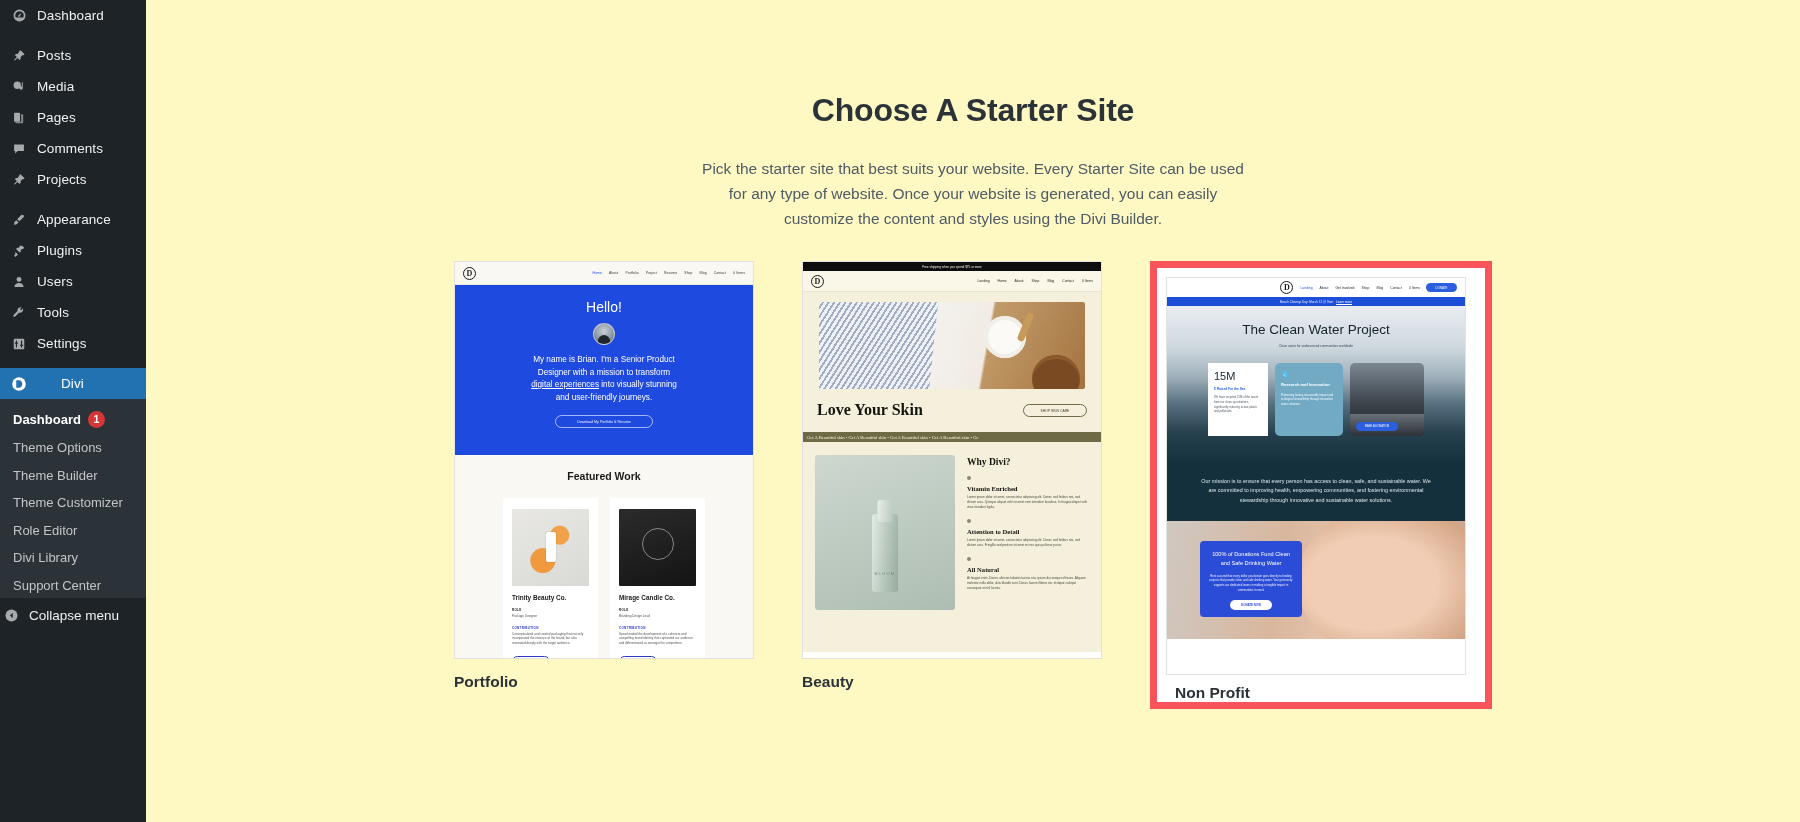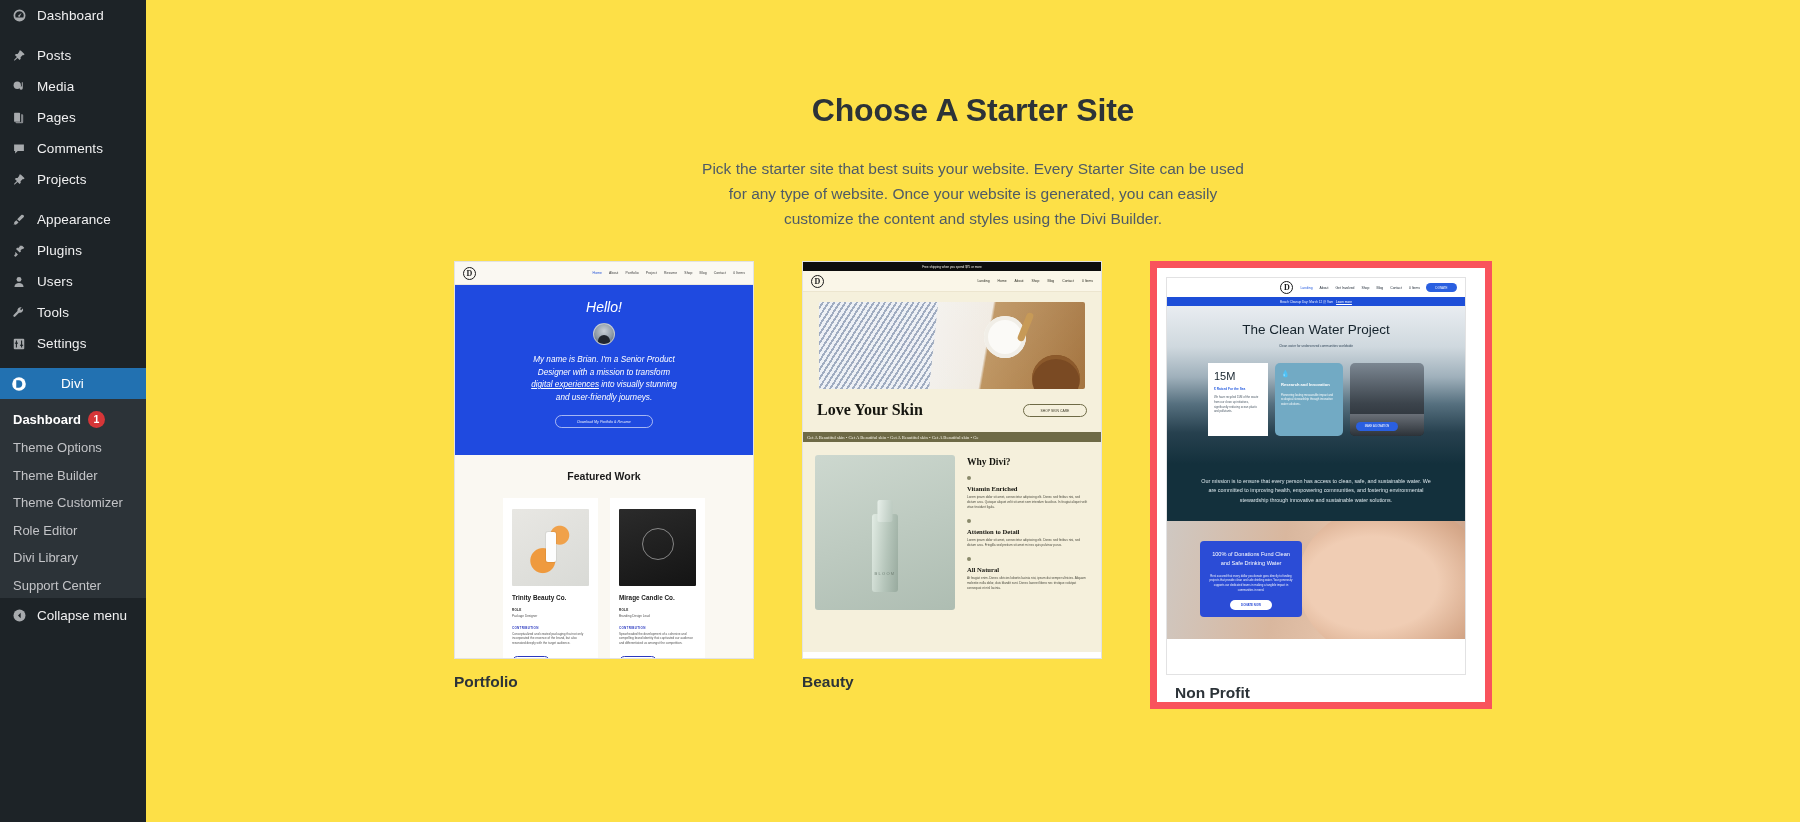--- a/index.html
+++ b/index.html
@@ -59,34 +59,34 @@
   .badge {
     display: inline-flex; align-items: center; justify-content: center;
     min-width: 17px; height: 17px; border-radius: 10px;
     background: #d63638; color: #fff;
     font-size: 10.5px; font-weight: 700;
     margin-left: 7px; padding: 0 5px;
   }
   .collapse {
     position: absolute; bottom: 0; left: 0; right: 0;
     display: flex; align-items: center;
-    height: 34px; padding-left: 8px;
+    height: 34px; 
     background: #1d2327;
   }
   .collapse .cico {
     width: 22px; height: 20px; min-width: 22px;
     display: flex; align-items: center; justify-content: center;
     color: #a7aaad; margin-right: 7px;
   }
   .collapse .lbl { font-size: 13.5px; color: #f0f0f1; }
 
   
   .main {
     flex: 1; height: 822px;
-    background: #fde047;
+    background: #fef9c3;
     position: relative;
     overflow: hidden;
   }
   .page-title {
     text-align: center;
     font-size: 32px; font-weight: 700;
     color: #2c3338;
     margin-top: 92px;
     letter-spacing: -0.2px;
   }
@@ -150,21 +150,20 @@
     font-family: "Liberation Serif", serif;
   }
   .pf-navlinks { margin-left: auto; display: flex; gap: 7px; align-items: center; }
   .pf-navlinks span { font-size: 3.4px; color: #3a3a3a; letter-spacing: .1px; }
   .pf-navlinks span.hl { color: #1d4ed8; }
   .pf-hero {
     background: #1f4ae0; color: #fff;
     padding: 14px 18px 16px;
     text-align: center;
     height: 170px;
-    font-style: italic;
   }
   .pf-hello { font-size: 14px; font-weight: 500; margin-bottom: 8px; }
   .pf-avatar {
     width: 22px; height: 22px; border-radius: 50%;
     margin: 0 auto 9px;
     background: radial-gradient(circle at 50% 35%, #c9cfd6 0%, #8d9aa6 55%, #4a5560 100%);
     border: 1px solid rgba(255,255,255,.5);
     position: relative; overflow: hidden;
   }
   .pf-avatar::after{

